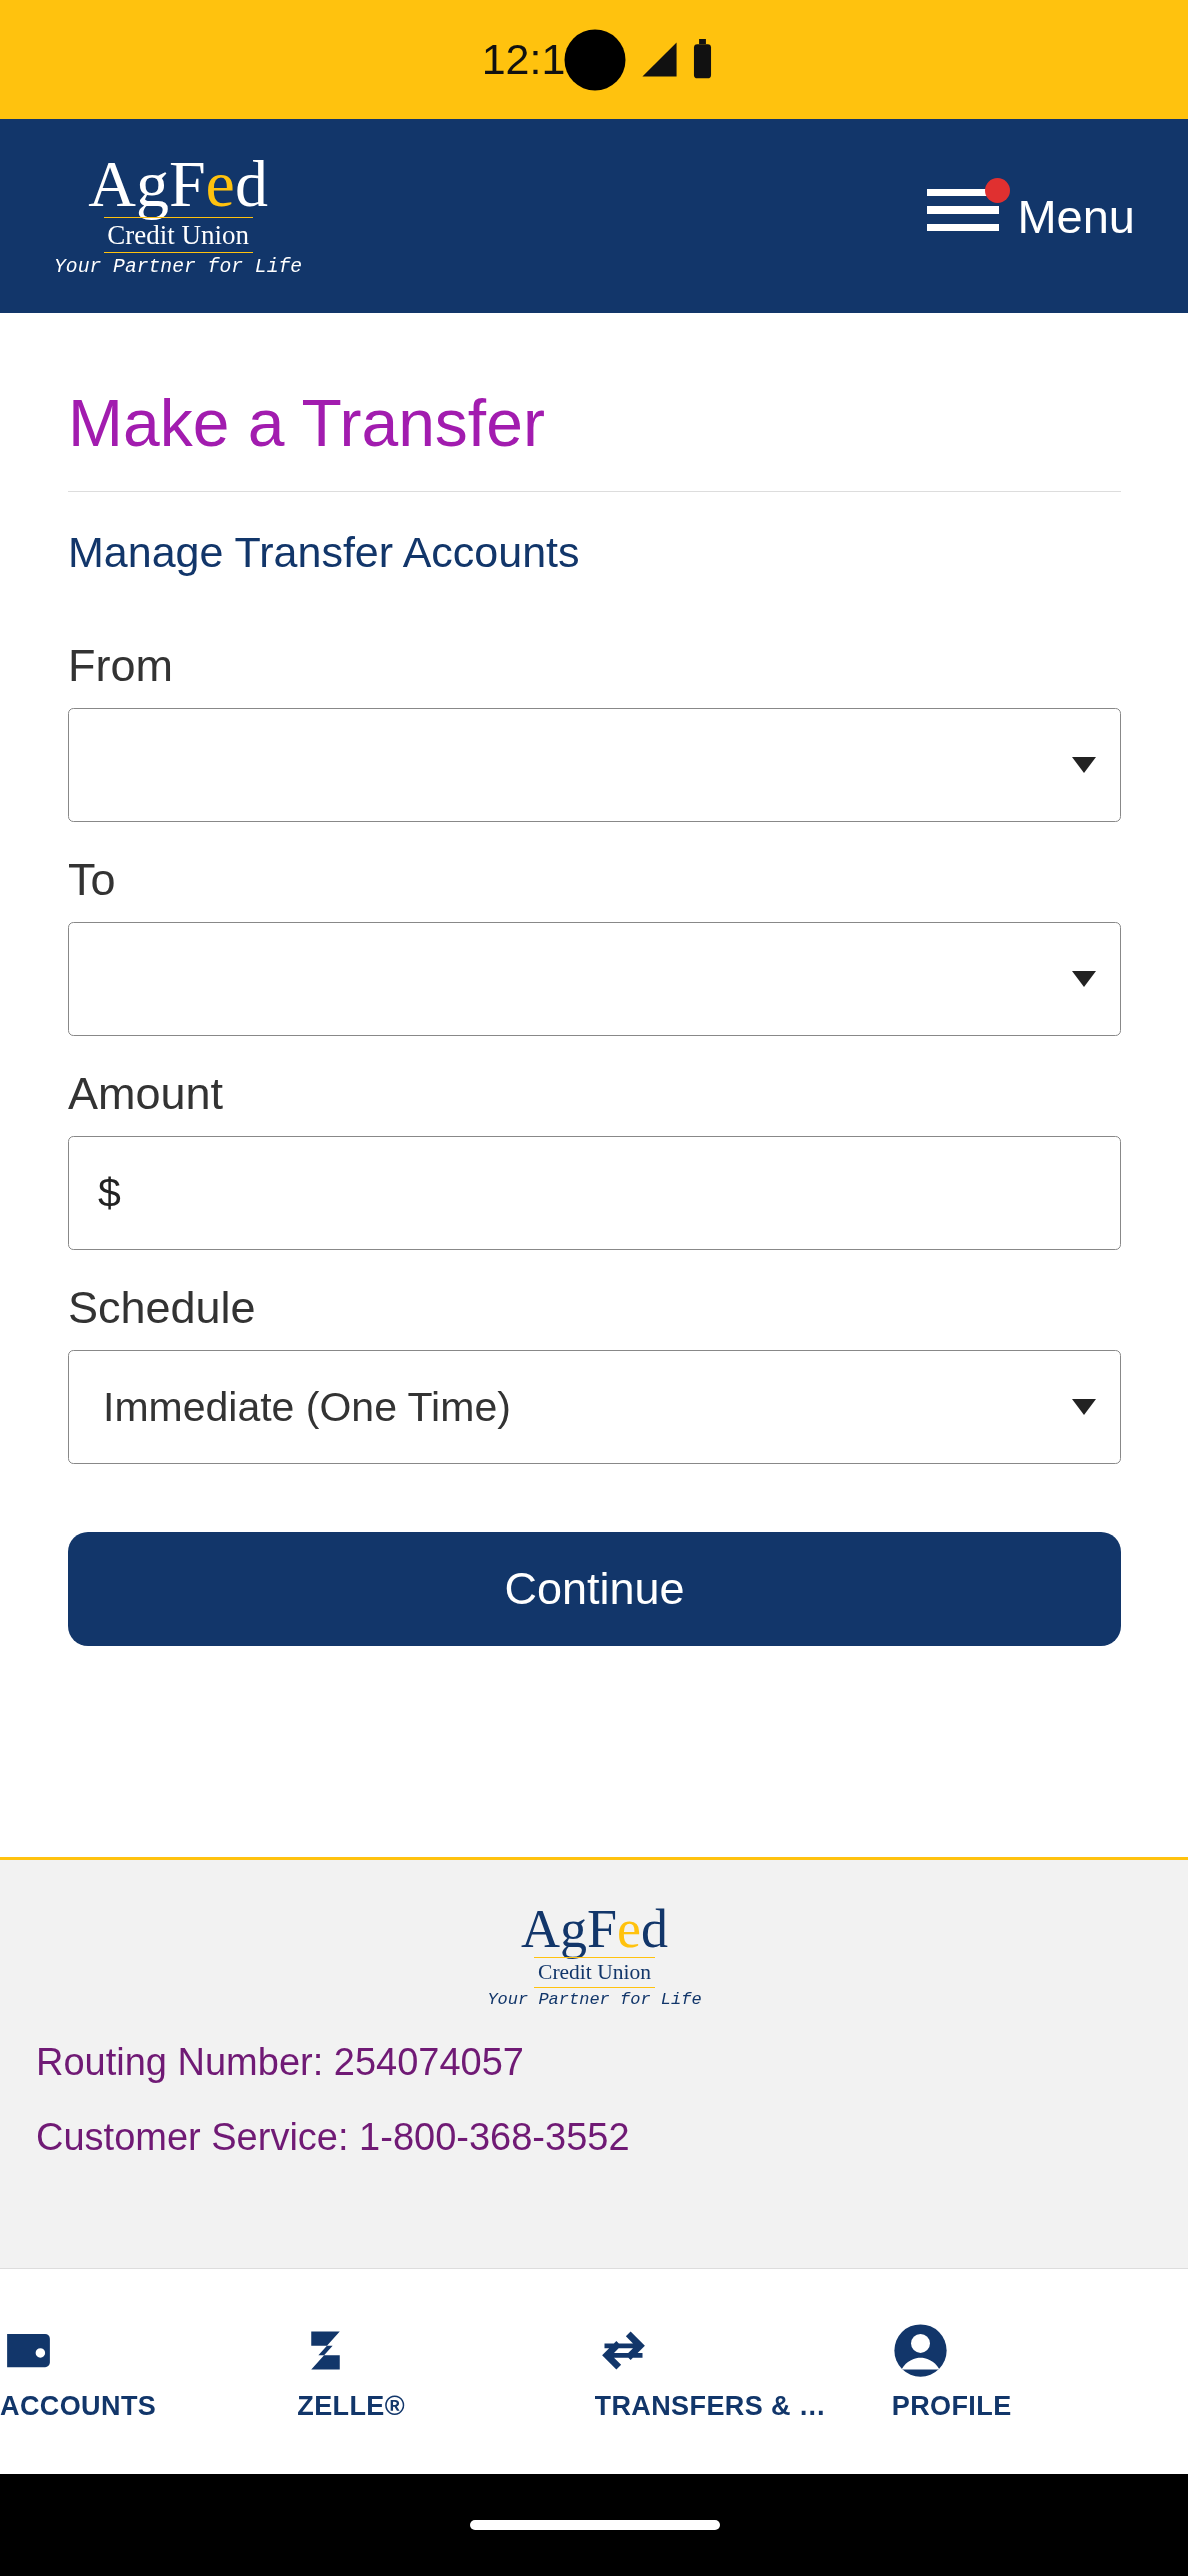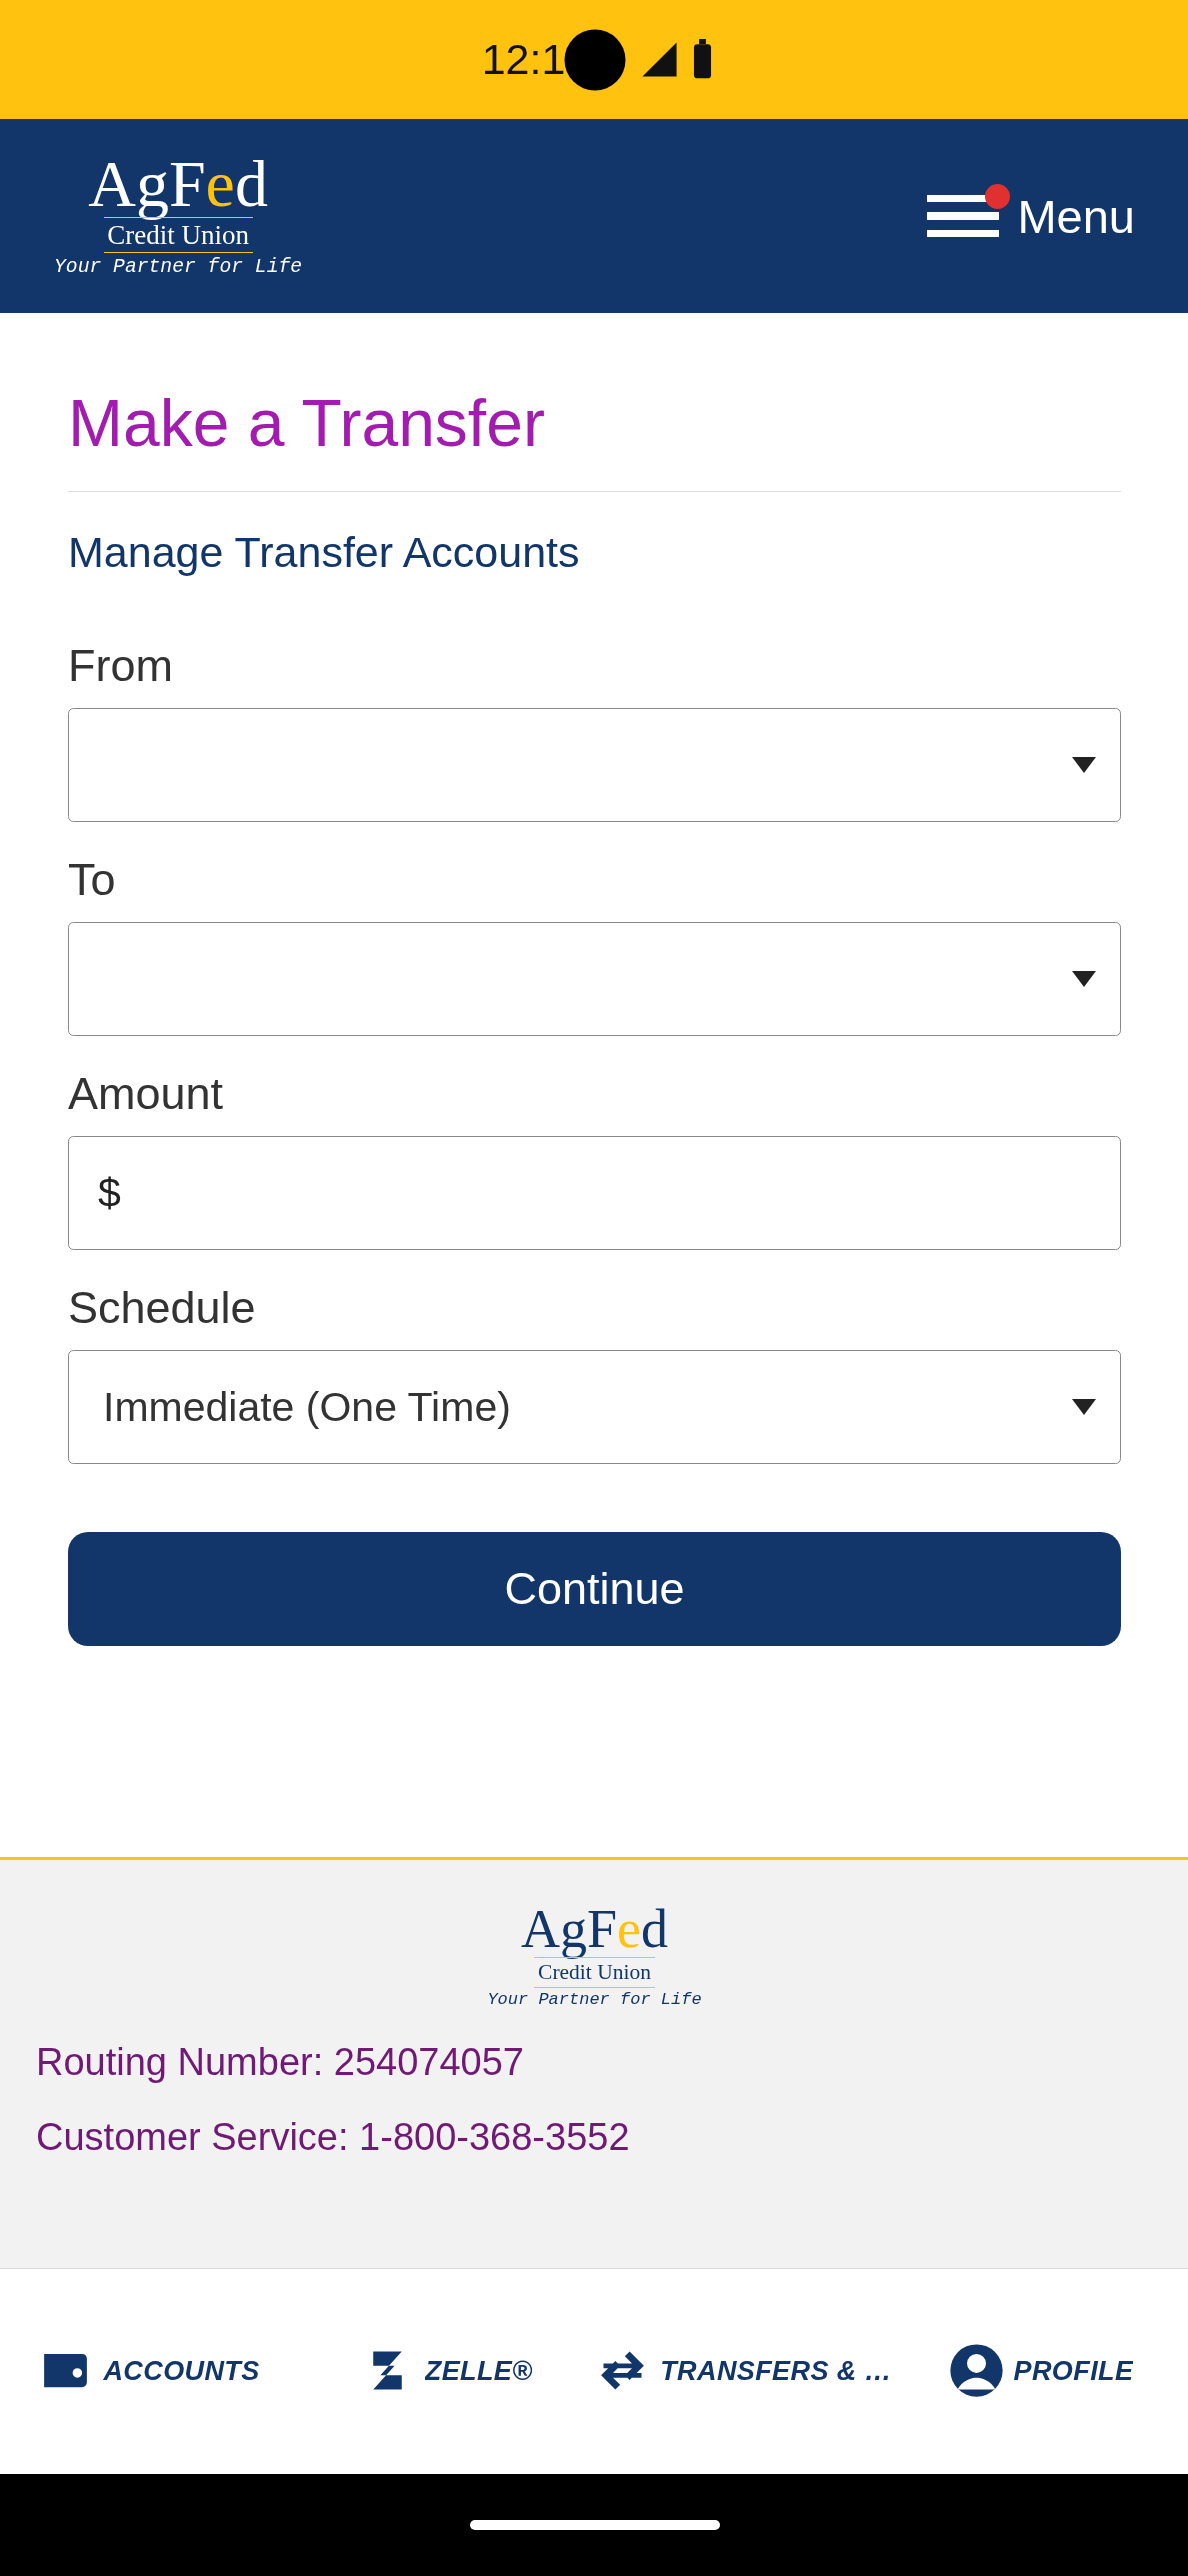--- a/index.html
+++ b/index.html
@@ -48,21 +48,21 @@
     display: flex;
     align-items: center;
     justify-content: space-between;
     padding: 0 54px 0 54px;
   }
   .logo { display: flex; flex-direction: column; align-items: center; }
   .logo-main { font-family: Georgia, serif; font-size: 66px; color: #fff; line-height: 0.9; }
   .logo-main .e { color: var(--gold); }
   .logo-sub { font-size: 27px; color: #fff; margin-top: 3.6px; border-top: 1.8px solid var(--gold); border-bottom: 1.8px solid var(--gold); padding: 1.8px 3.6px; font-family: Georgia, serif;}
   .logo-tag { font-size: 19.7px; color: #fff; font-style: italic; font-family: Liberation Mono, monospace; margin-top:2.7px;}
-  .menu-btn { display: flex; align-items: center; gap: 18px; }
+  .menu-btn { display: flex; gap: 18px; }
   .menu-icon { position: relative; }
   .menu-lines { width: 72px; display:flex; flex-direction:column; gap:10.7px;}
   .menu-lines div { height: 7.2px; background:#fff; }
   .menu-dot { position:absolute; top:-10.7px; right:-10.7px; width:25px; height:25px; background:#e03030; border-radius:50%; }
   .menu-label { color:#fff; font-size:47px; }
   
   .content { flex:1 0 auto; padding: 45px 68px 0 68px; background:#fff; }
   .page-title { font-size: 66px; color:#a21caf; margin: 27px 0 30px 0; font-weight: 400; }
   hr.rule { border:none; border-top:0.9px solid #ddd; margin:0 0 36px 0;}
   .link-manage { color: var(--navy); font-size: 43px; margin-bottom: 63px; display:block;}
@@ -90,22 +90,22 @@
   }
   .footer-logo .logo-main { color: var(--navy); font-size:54px;}
   .footer-logo .logo-sub { color: var(--navy); border-color: var(--gold); font-size:21.5px;}
   .footer-logo .logo-tag { color: var(--navy); font-size:17px;}
   .footer-line { font-size:38px; color:#701a75; margin-top:32px; }
   
   .bottom-nav {
     height: 206px; background:#fff; display:flex; border-top:0.9px solid #ddd;
   }
   .nav-item {
-    flex:1; display:flex; flex-direction:row; align-items:center; justify-content:center;
-    color: var(--navy); gap:9px;font-style:italic;
+    flex:1; display:flex; flex-direction:column; justify-content:center;
+    color: var(--navy); gap:9px;
   }
   .nav-item.active { color: var(--navy); }
   .nav-label { font-size:27px; font-weight:700; letter-spacing:0.4px; white-space:nowrap; overflow:hidden; text-overflow:ellipsis; max-width:90%; }
   .nav-icon svg { width:57px; height:57px; fill: var(--navy); }
   
   .gesture-area { height: 102px; background:#000; display:flex; align-items:center; justify-content:center; }
   .gesture-pill { width:250px; height:10.7px; background:#fff; border-radius:7.2px;}
 </style>
 </head>
 <body>

